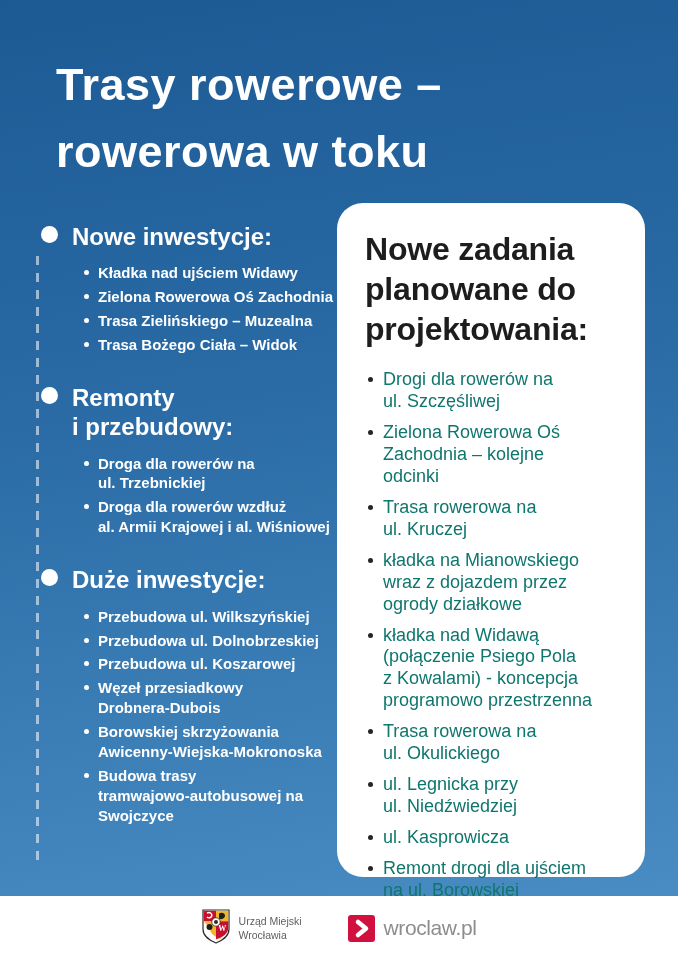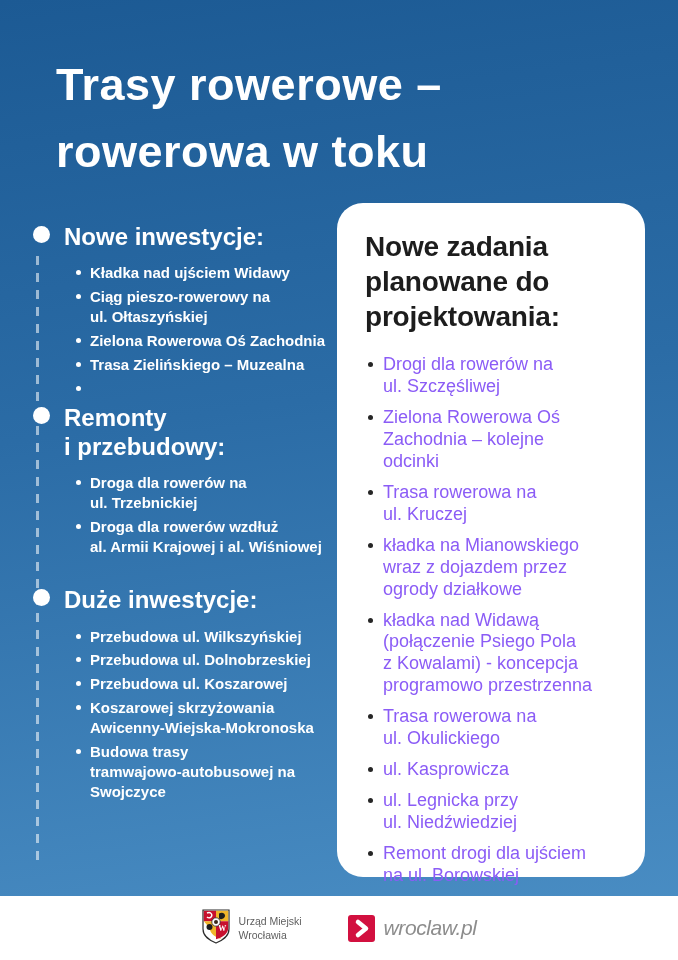--- a/index.html
+++ b/index.html
@@ -21,21 +21,21 @@
   
   .rail {
     position:absolute; left:36px; top:256px; width:3px; height:612px;
     background:repeating-linear-gradient(to bottom,
       rgba(255,255,255,0.55) 0px, rgba(255,255,255,0.55) 9px,
       transparent 9px, transparent 17px);
     z-index:1;
   }
 
   
-  .left-col { position:absolute; left:32px; top:222px; width:308px; z-index:2; }
+  .left-col { position:absolute; left:40px; top:222px; width:308px; z-index:2; }
 
   .section { position:relative; padding-left:32px; margin-bottom:28px; }
   .section-marker {
     position:absolute; left:1px; top:4px; width:17px; height:17px;
     border-radius:50%; background:#ffffff;
   }
   .section-heading {
     color:#ffffff; font-size:24px; font-weight:bold;
     line-height:1.22; white-space:pre-line; margin-bottom:12px;
   }
@@ -50,27 +50,27 @@
   }
   .section li .txt { white-space:pre-line; }
 
   
   .card {
     position:absolute; left:337px; top:203px; width:308px; height:674px;
     background:#ffffff; border-radius:26px; z-index:2;
     padding:26px 24px 24px 28px;
   }
   .card-heading {
-    color:#1d1d1d; font-size:28px; line-height:1.25;
+    color:#1d1d1d; font-size:32px; line-height:1.25;
     white-space:pre-line; margin-bottom:20px; letter-spacing:-0.2px;
   }
   .card ul { list-style:none; padding-left:2px; }
   .card li {
     position:relative; padding-left:16px; margin-bottom:9px;
-    color:#8b5cf6; font-size:18px; line-height:1.22;
+    color:#0f766e; font-size:18px; line-height:1.22;
   }
   .card li .dot {
     position:absolute; left:1px; top:8px; width:5px; height:5px;
     border-radius:50%; background:#262626;
   }
   .card li .txt { white-space:pre-line; }
 
   
   .footer {
     position:absolute; left:0; bottom:0; width:678px; height:64px;
@@ -80,44 +80,42 @@
   .brand { display:flex; align-items:center; gap:9px; }
   .city-office-label {
     color:#5f5f5f; font-size:10.5px; font-weight:normal;
     line-height:1.35; white-space:pre-line;
   }
   .portal-mark {
     width:27px; height:27px; border-radius:3px; background:#d2103f;
     display:flex; align-items:center; justify-content:center;
   }
   .portal-label {
-    color:#8d8d8d; font-size:21px; letter-spacing:-0.4px;font-style:italic;
+    color:#8d8d8d; font-size:21px; letter-spacing:-0.4px;
   }
 </style>
 </head>
 <body>
 
 <div class="poster">
 
   <h1 class="title"><span>Trasy rowerowe –</span><br><span>rowerowa w toku</span></h1>
 
   <div class="rail"></div>
 
   <div class="left-col">
 
     <div class="section">
       <span class="section-marker"></span>
       <h2 class="section-heading">Nowe inwestycje:</h2>
       <ul>
         <li><span class="dot"></span><span class="txt">Kładka nad ujściem Widawy</span></li>
-        <li><span class="dot"></span><span class="txt">Ciąg pieszo-rowerowy na
-ul. Ołtaszyńskiej</span></li>
         <li><span class="dot"></span><span class="txt">Zielona Rowerowa Oś Zachodnia</span></li>
         <li><span class="dot"></span><span class="txt">Trasa Zielińskiego – Muzealna</span></li>
-        <li><span class="dot"></span></li>
+        <li><span class="dot"></span><span class="txt">Trasa Bożego Ciała – Widok</span></li>
       </ul>
     </div>
 
     <div class="section">
       <span class="section-marker"></span>
       <h2 class="section-heading">Remonty
 i przebudowy:</h2>
       <ul>
         <li><span class="dot"></span><span class="txt">Droga dla rowerów na
 ul. Trzebnickiej</span></li>
@@ -126,21 +124,23 @@
       </ul>
     </div>
 
     <div class="section">
       <span class="section-marker"></span>
       <h2 class="section-heading">Duże inwestycje:</h2>
       <ul>
         <li><span class="dot"></span><span class="txt">Przebudowa ul. Wilkszyńskiej</span></li>
         <li><span class="dot"></span><span class="txt">Przebudowa ul. Dolnobrzeskiej</span></li>
         <li><span class="dot"></span><span class="txt">Przebudowa ul. Koszarowej</span></li>
-        <li><span class="dot"></span><span class="txt">Koszarowej skrzyżowania
+        <li><span class="dot"></span><span class="txt">Węzeł przesiadkowy
+Drobnera-Dubois</span></li>
+        <li><span class="dot"></span><span class="txt">Borowskiej skrzyżowania
 Awicenny-Wiejska-Mokronoska</span></li>
         <li><span class="dot"></span><span class="txt">Budowa trasy
 tramwajowo-autobusowej na
 Swojczyce</span></li>
       </ul>
     </div>
 
   </div>
 
   <div class="card">
@@ -157,23 +157,23 @@
 ul. Kruczej</span></li>
       <li><span class="dot"></span><span class="txt">kładka na Mianowskiego
 wraz z dojazdem przez
 ogrody działkowe</span></li>
       <li><span class="dot"></span><span class="txt">kładka nad Widawą
 (połączenie Psiego Pola
 z Kowalami) - koncepcja
 programowo przestrzenna</span></li>
       <li><span class="dot"></span><span class="txt">Trasa rowerowa na
 ul. Okulickiego</span></li>
-      <li><span class="dot"></span><span class="txt">ul. Kasprowicza</span></li>
       <li><span class="dot"></span><span class="txt">ul. Legnicka przy
 ul. Niedźwiedziej</span></li>
+      <li><span class="dot"></span><span class="txt">ul. Kasprowicza</span></li>
       <li><span class="dot"></span><span class="txt">Remont drogi dla ujściem
 na ul. Borowskiej</span></li>
     </ul>
   </div>
 
   <div class="footer">
 
     <div class="brand">
       <span>
         <svg width="28" height="35" viewBox="0 0 28 35" aria-hidden="true">

